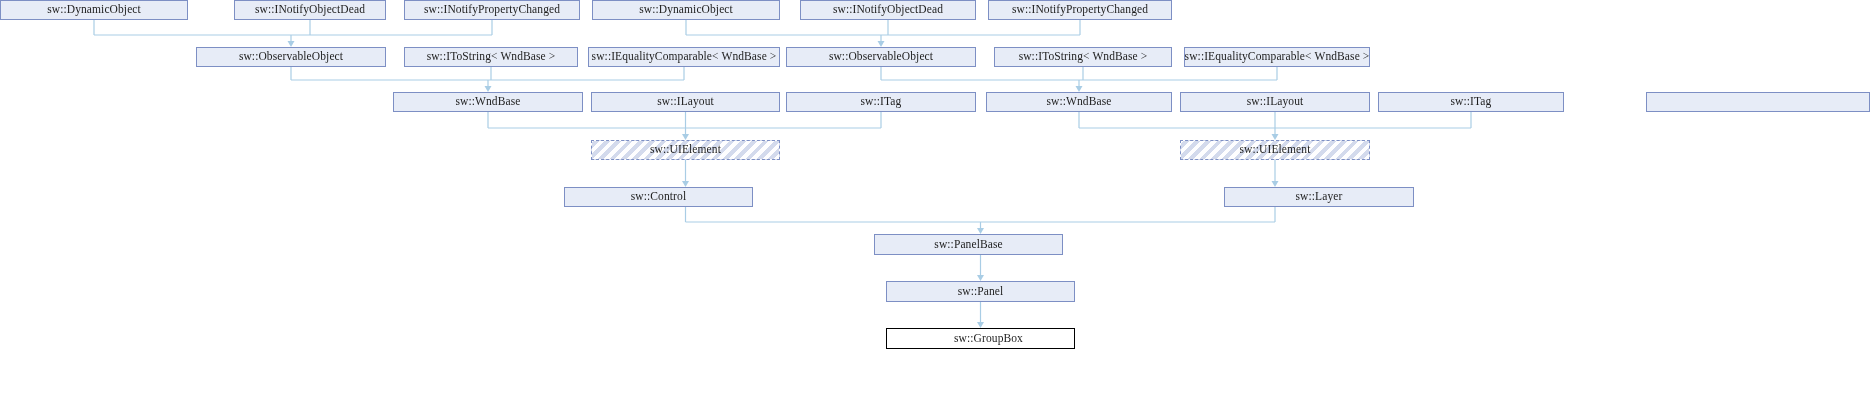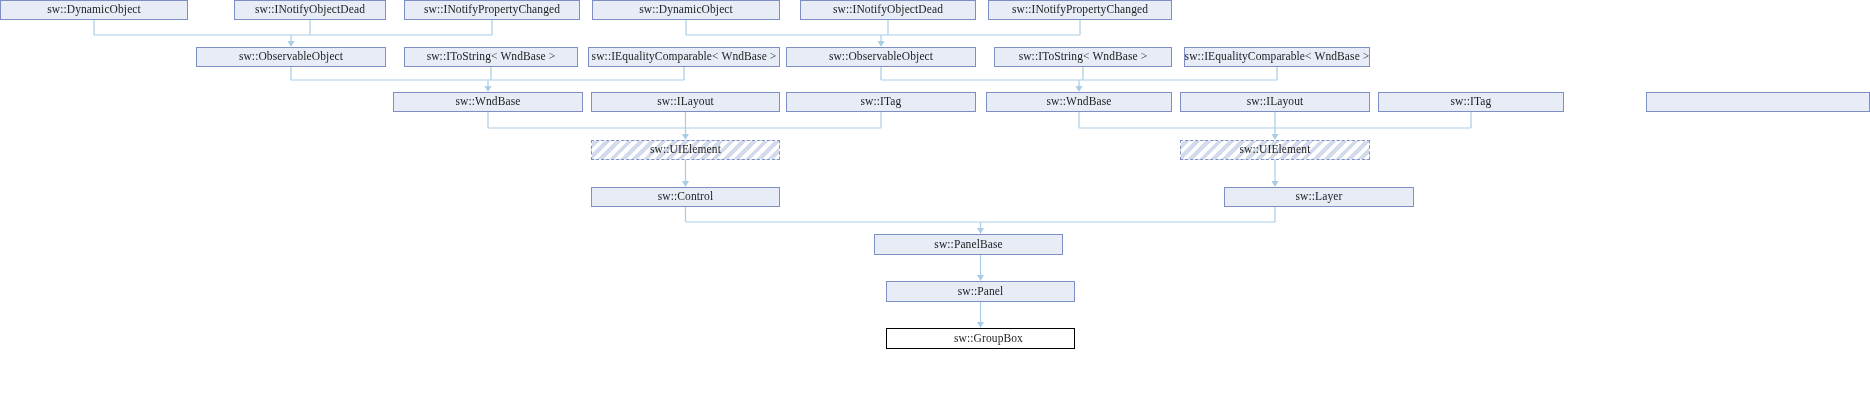--- a/index.html
+++ b/index.html
@@ -186,21 +186,21 @@
       </div>
       <div class="node" style="left: 1646px; top: 92px; width: 224px; height: 20px;">
         <span class="lbl"></span>
       </div>
       <div class="node abstract" style="left: 591px; top: 140px; width: 189px; height: 20px;">
         <span class="lbl">sw::UIElement</span>
       </div>
       <div class="node abstract" style="left: 1180px; top: 140px; width: 190px; height: 20px;">
         <span class="lbl">sw::UIElement</span>
       </div>
-      <div class="node" style="left: 591px; top: 187px; width: 189px; height: 20px;">
+      <div class="node" style="left: 564px; top: 187px; width: 189px; height: 20px;">
         <span class="lbl">sw::Control</span>
       </div>
       <div class="node" style="left: 1224px; top: 187px; width: 190px; height: 20px;">
         <span class="lbl">sw::Layer</span>
       </div>
       <div class="node" style="left: 874px; top: 234px; width: 189px; height: 21px;">
         <span class="lbl">sw::PanelBase</span>
       </div>
       <div class="node" style="left: 886px; top: 281px; width: 189px; height: 21px;">
         <span class="lbl">sw::Panel</span>

